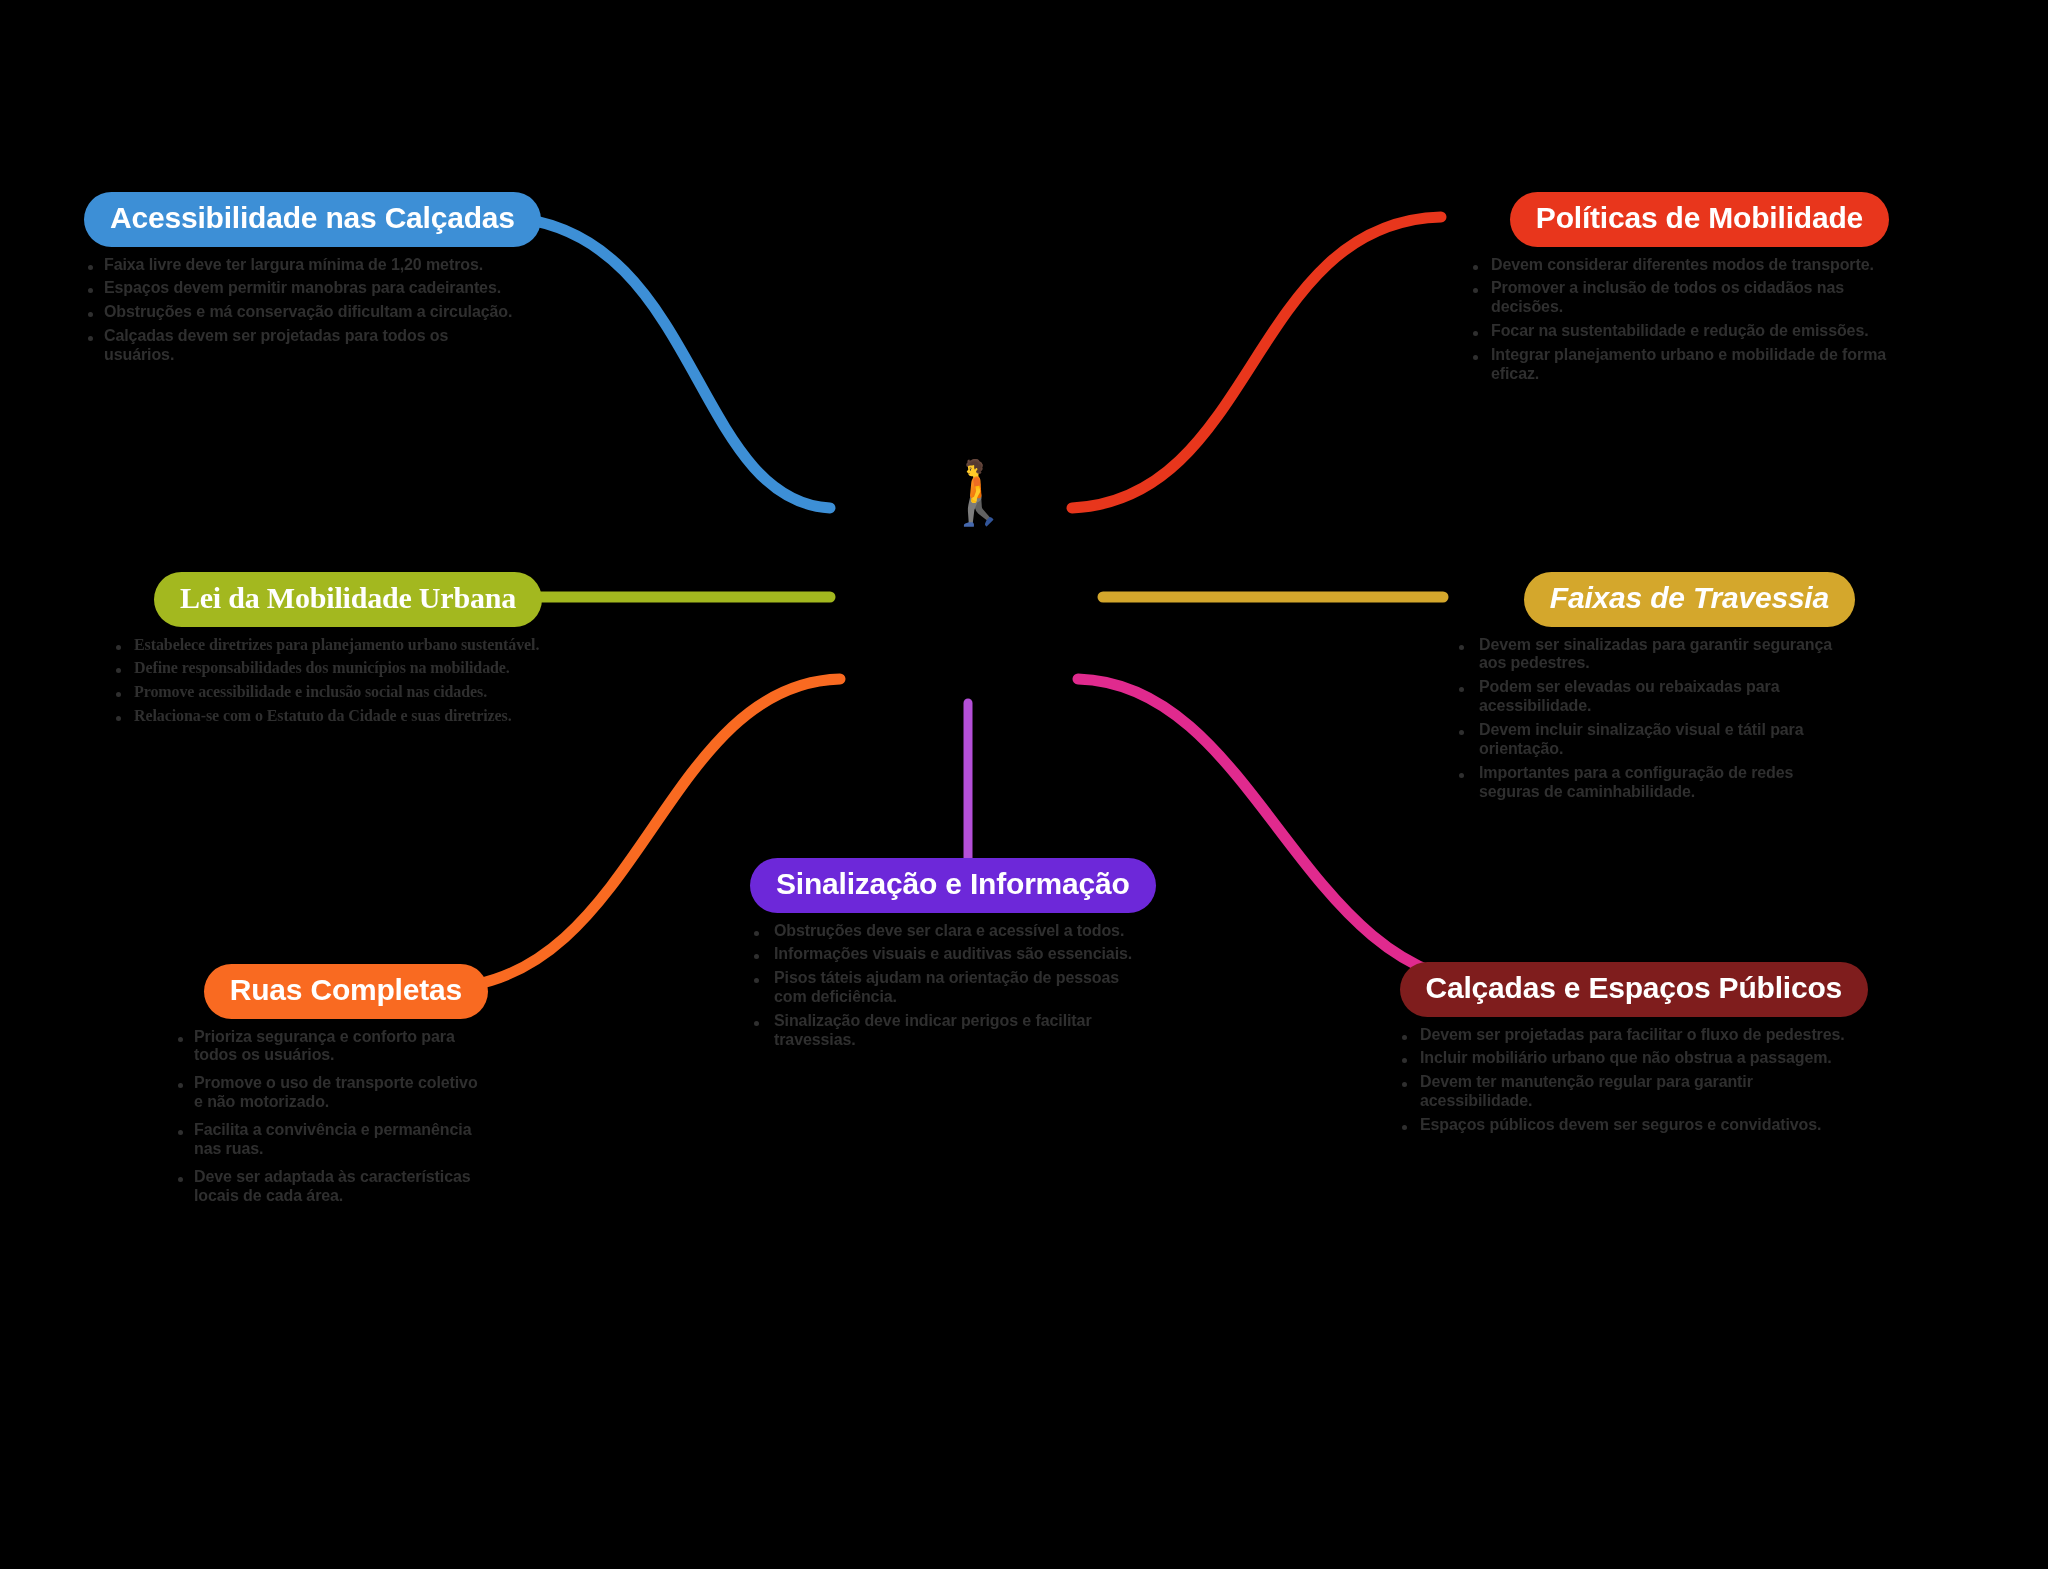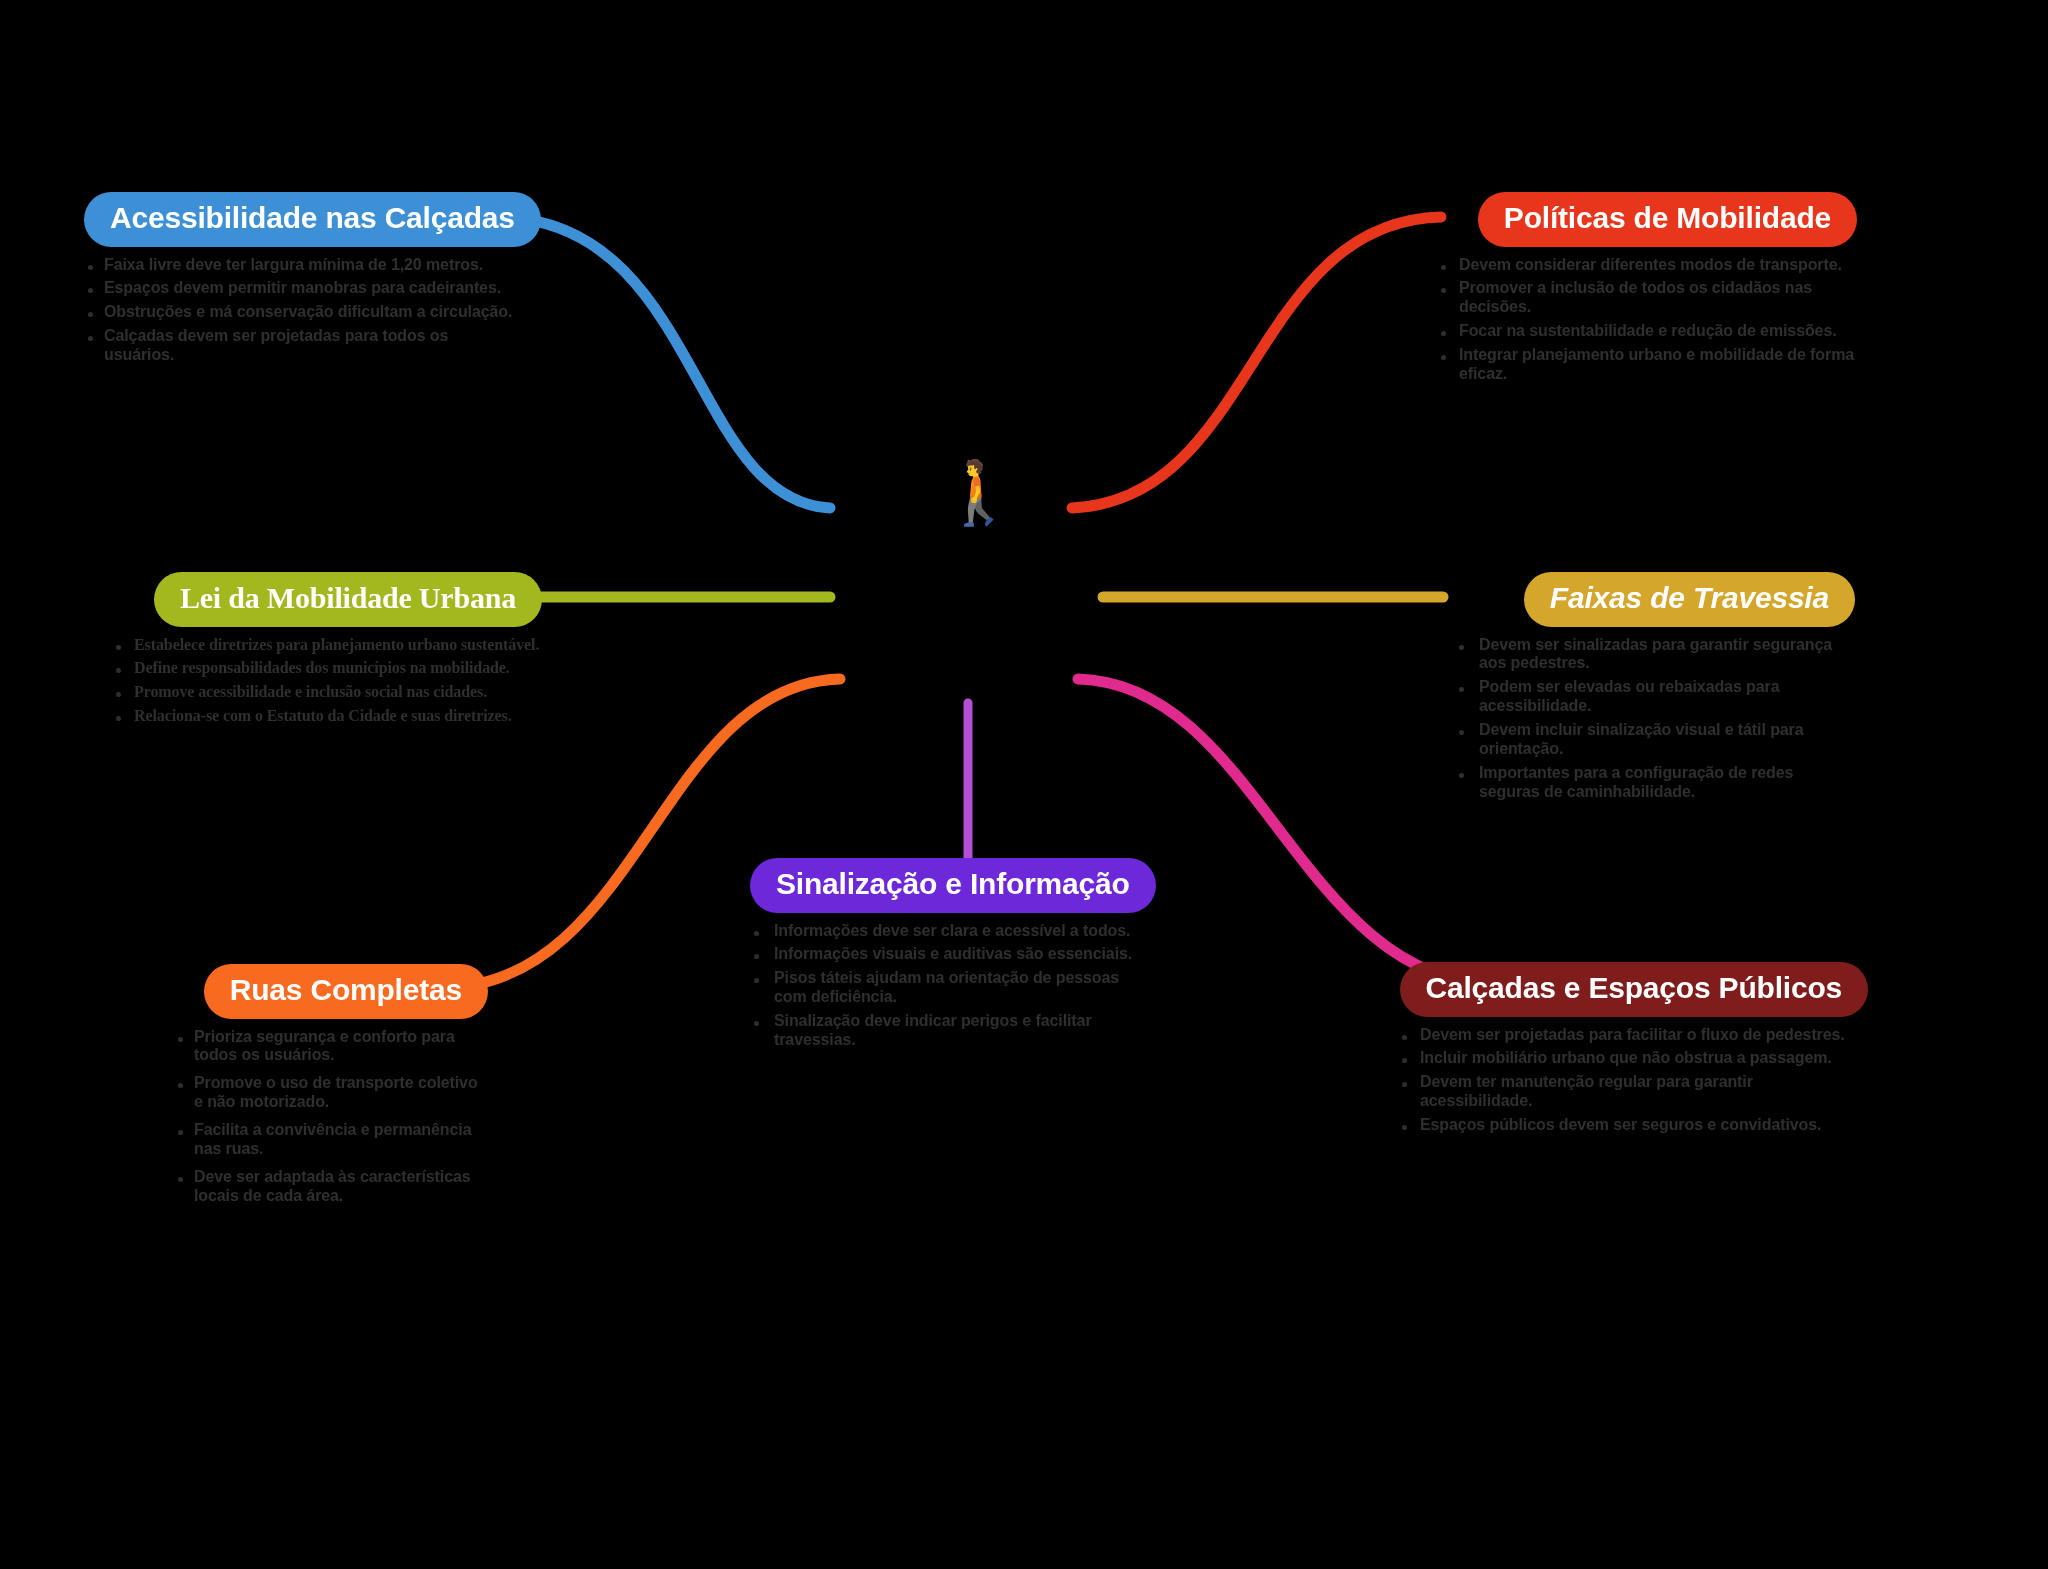--- a/index.html
+++ b/index.html
@@ -61,21 +61,21 @@
     top: 9px;
     width: 5px;
     height: 5px;
     border-radius: 50%;
     background: #2f2f2f;
   }
   .pill-wrap { display: block; text-align: right; }
 
   
   #node-acessibilidade { left: 84px; top: 192px; width: 430px; }
-  #node-politicas      { left: 1437px; top: 192px; width: 420px; }
+  #node-politicas      { left: 1469px; top: 192px; width: 420px; }
   #node-lei            { left: 112px; top: 572px; width: 430px; font-family: Liberation Serif, serif; }
   #node-faixas         { left: 1455px; top: 572px; width: 400px; }
   #node-ruas           { left: 168px; top: 964px; width: 320px; }
   #node-sinalizacao    { left: 750px; top: 858px; width: 400px; }
   #node-calcadas       { left: 1398px; top: 962px; width: 470px; }
 
   #node-ruas .node-list li { padding-left: 26px; margin-top: 9px; }
   #node-ruas .node-list li::before { left: 10px; }
   #node-calcadas .node-list li { padding-left: 22px; }
   #node-sinalizacao .node-list li { padding-left: 24px; }
@@ -177,21 +177,21 @@
       <li>Facilita a convivência e permanência nas ruas.</li>
       <li>Deve ser adaptada às características locais de cada área.</li>
     </ul>
   </div>
 
   <div class="node" id="node-sinalizacao">
     <span class="pill-wrap">
       <span class="node-pill" style="background-color: #6d28d9;">Sinalização e Informação</span>
     </span>
     <ul class="node-list">
-      <li>Informações deve ser clara e acessível a todos.</li>
+      <li>Obstruções deve ser clara e acessível a todos.</li>
       <li>Informações visuais e auditivas são essenciais.</li>
       <li>Pisos táteis ajudam na orientação de pessoas com deficiência.</li>
       <li>Sinalização deve indicar perigos e facilitar travessias.</li>
     </ul>
   </div>
 
   <div class="node" id="node-calcadas">
     <span class="pill-wrap">
       <span class="node-pill" style="background-color: #7f1d1d;">Calçadas e Espaços Públicos</span>
     </span>

